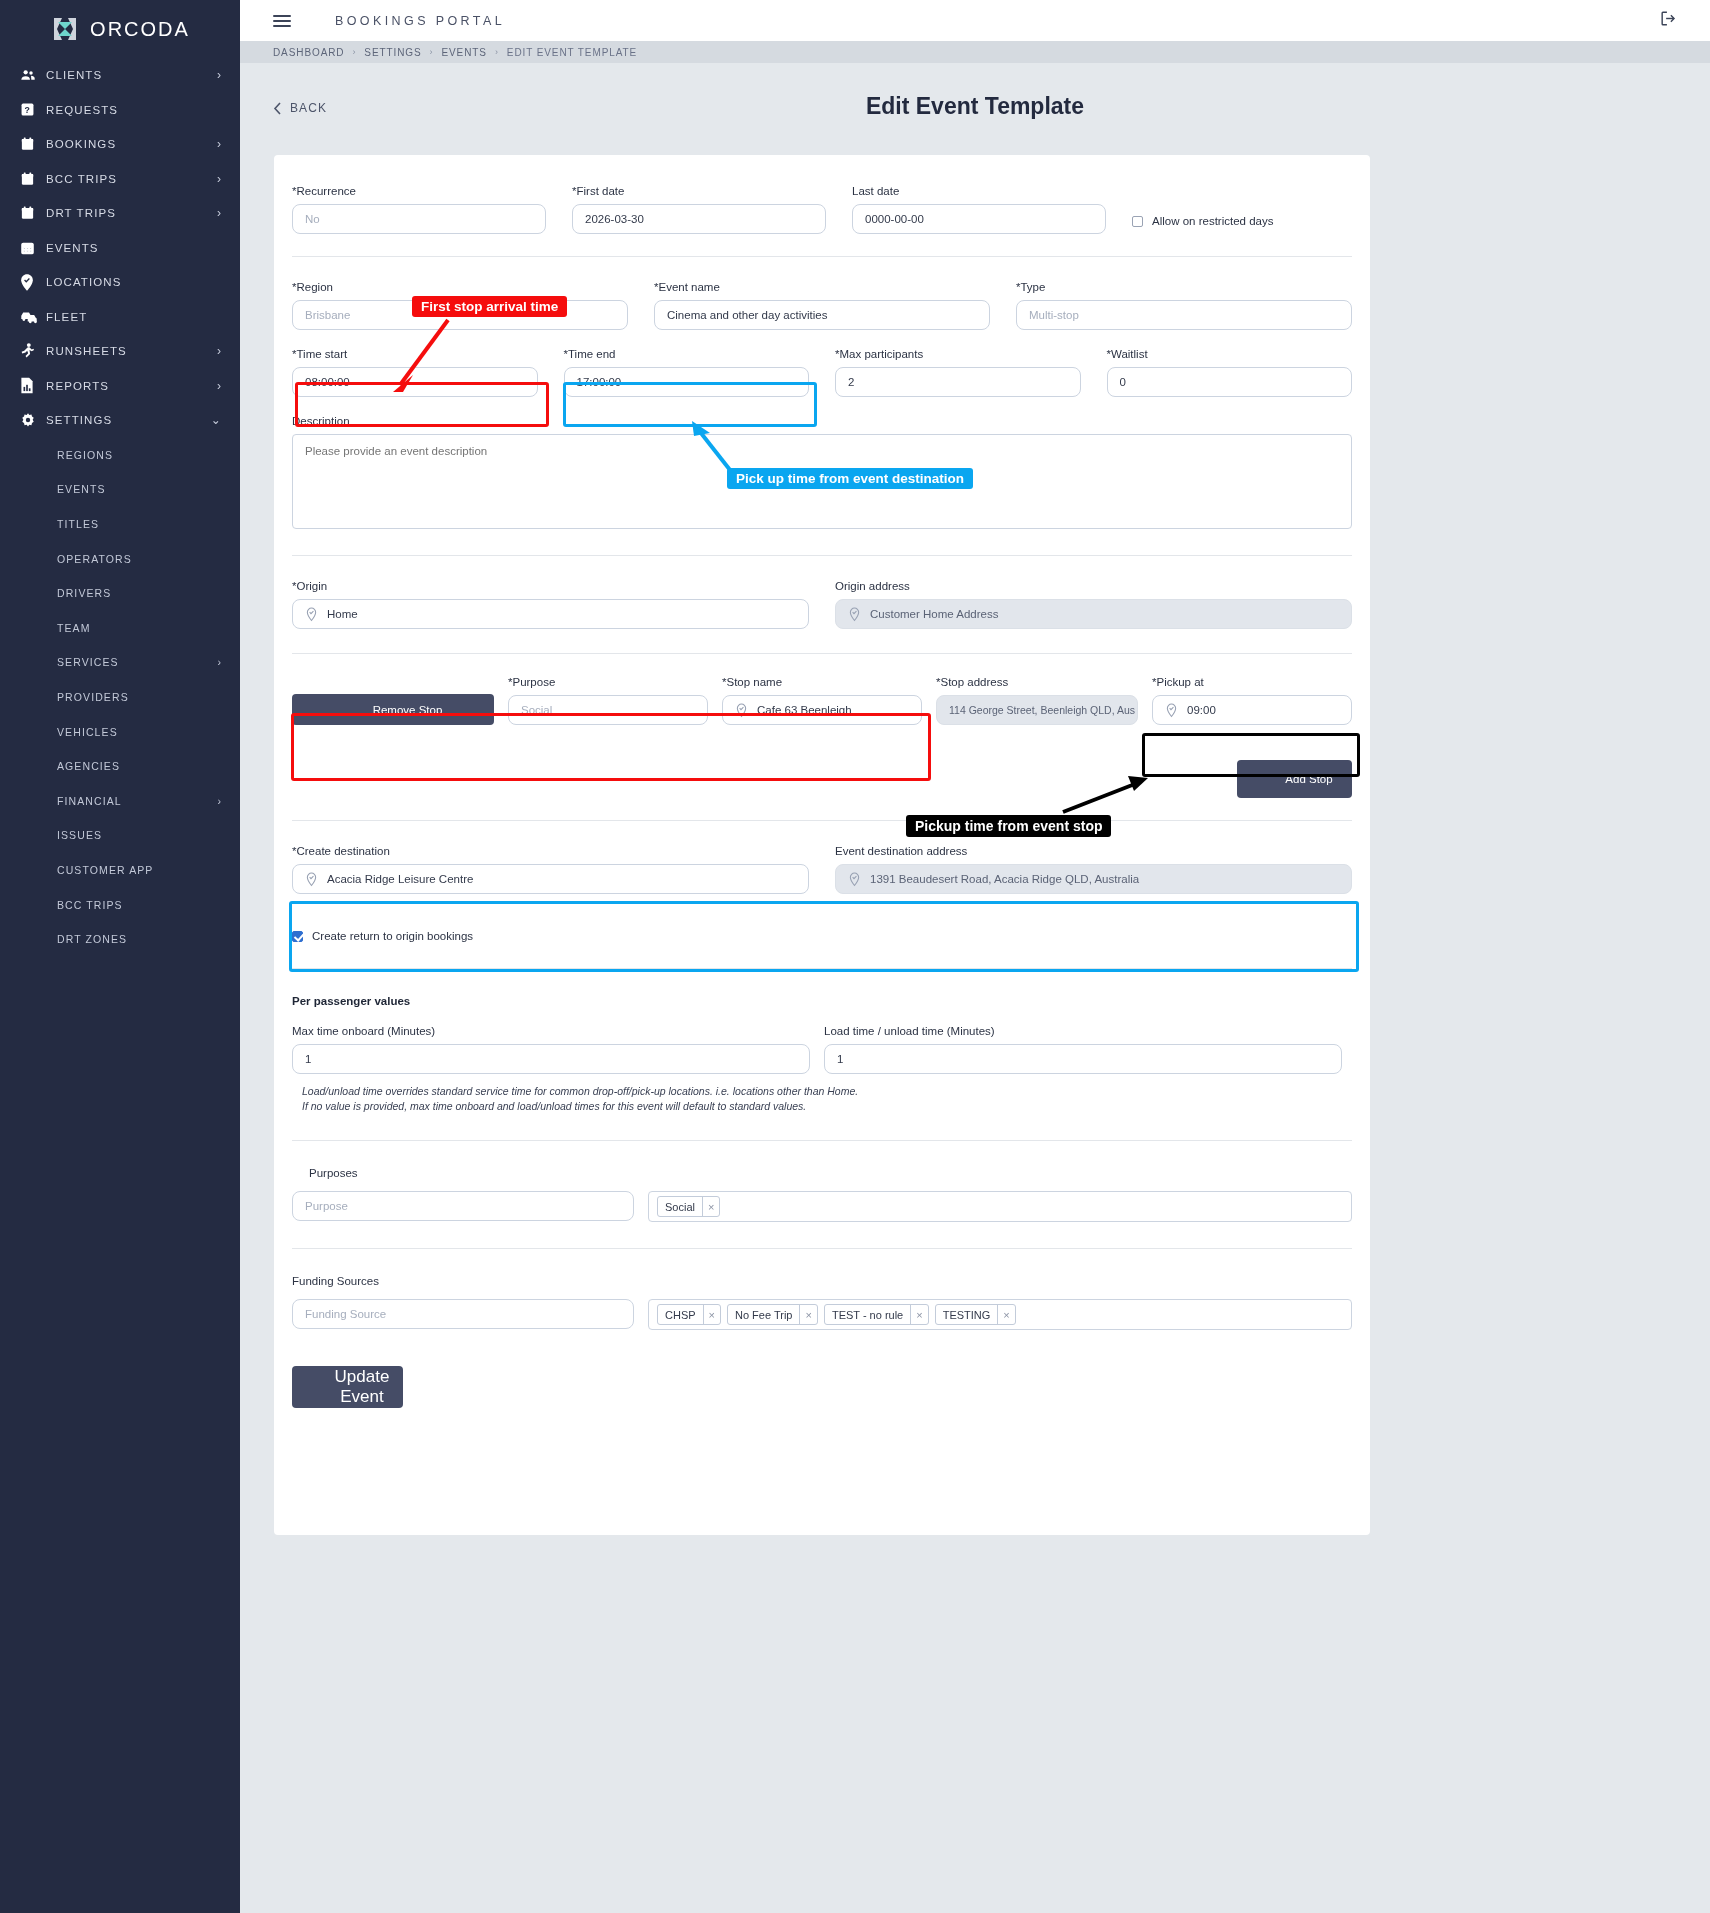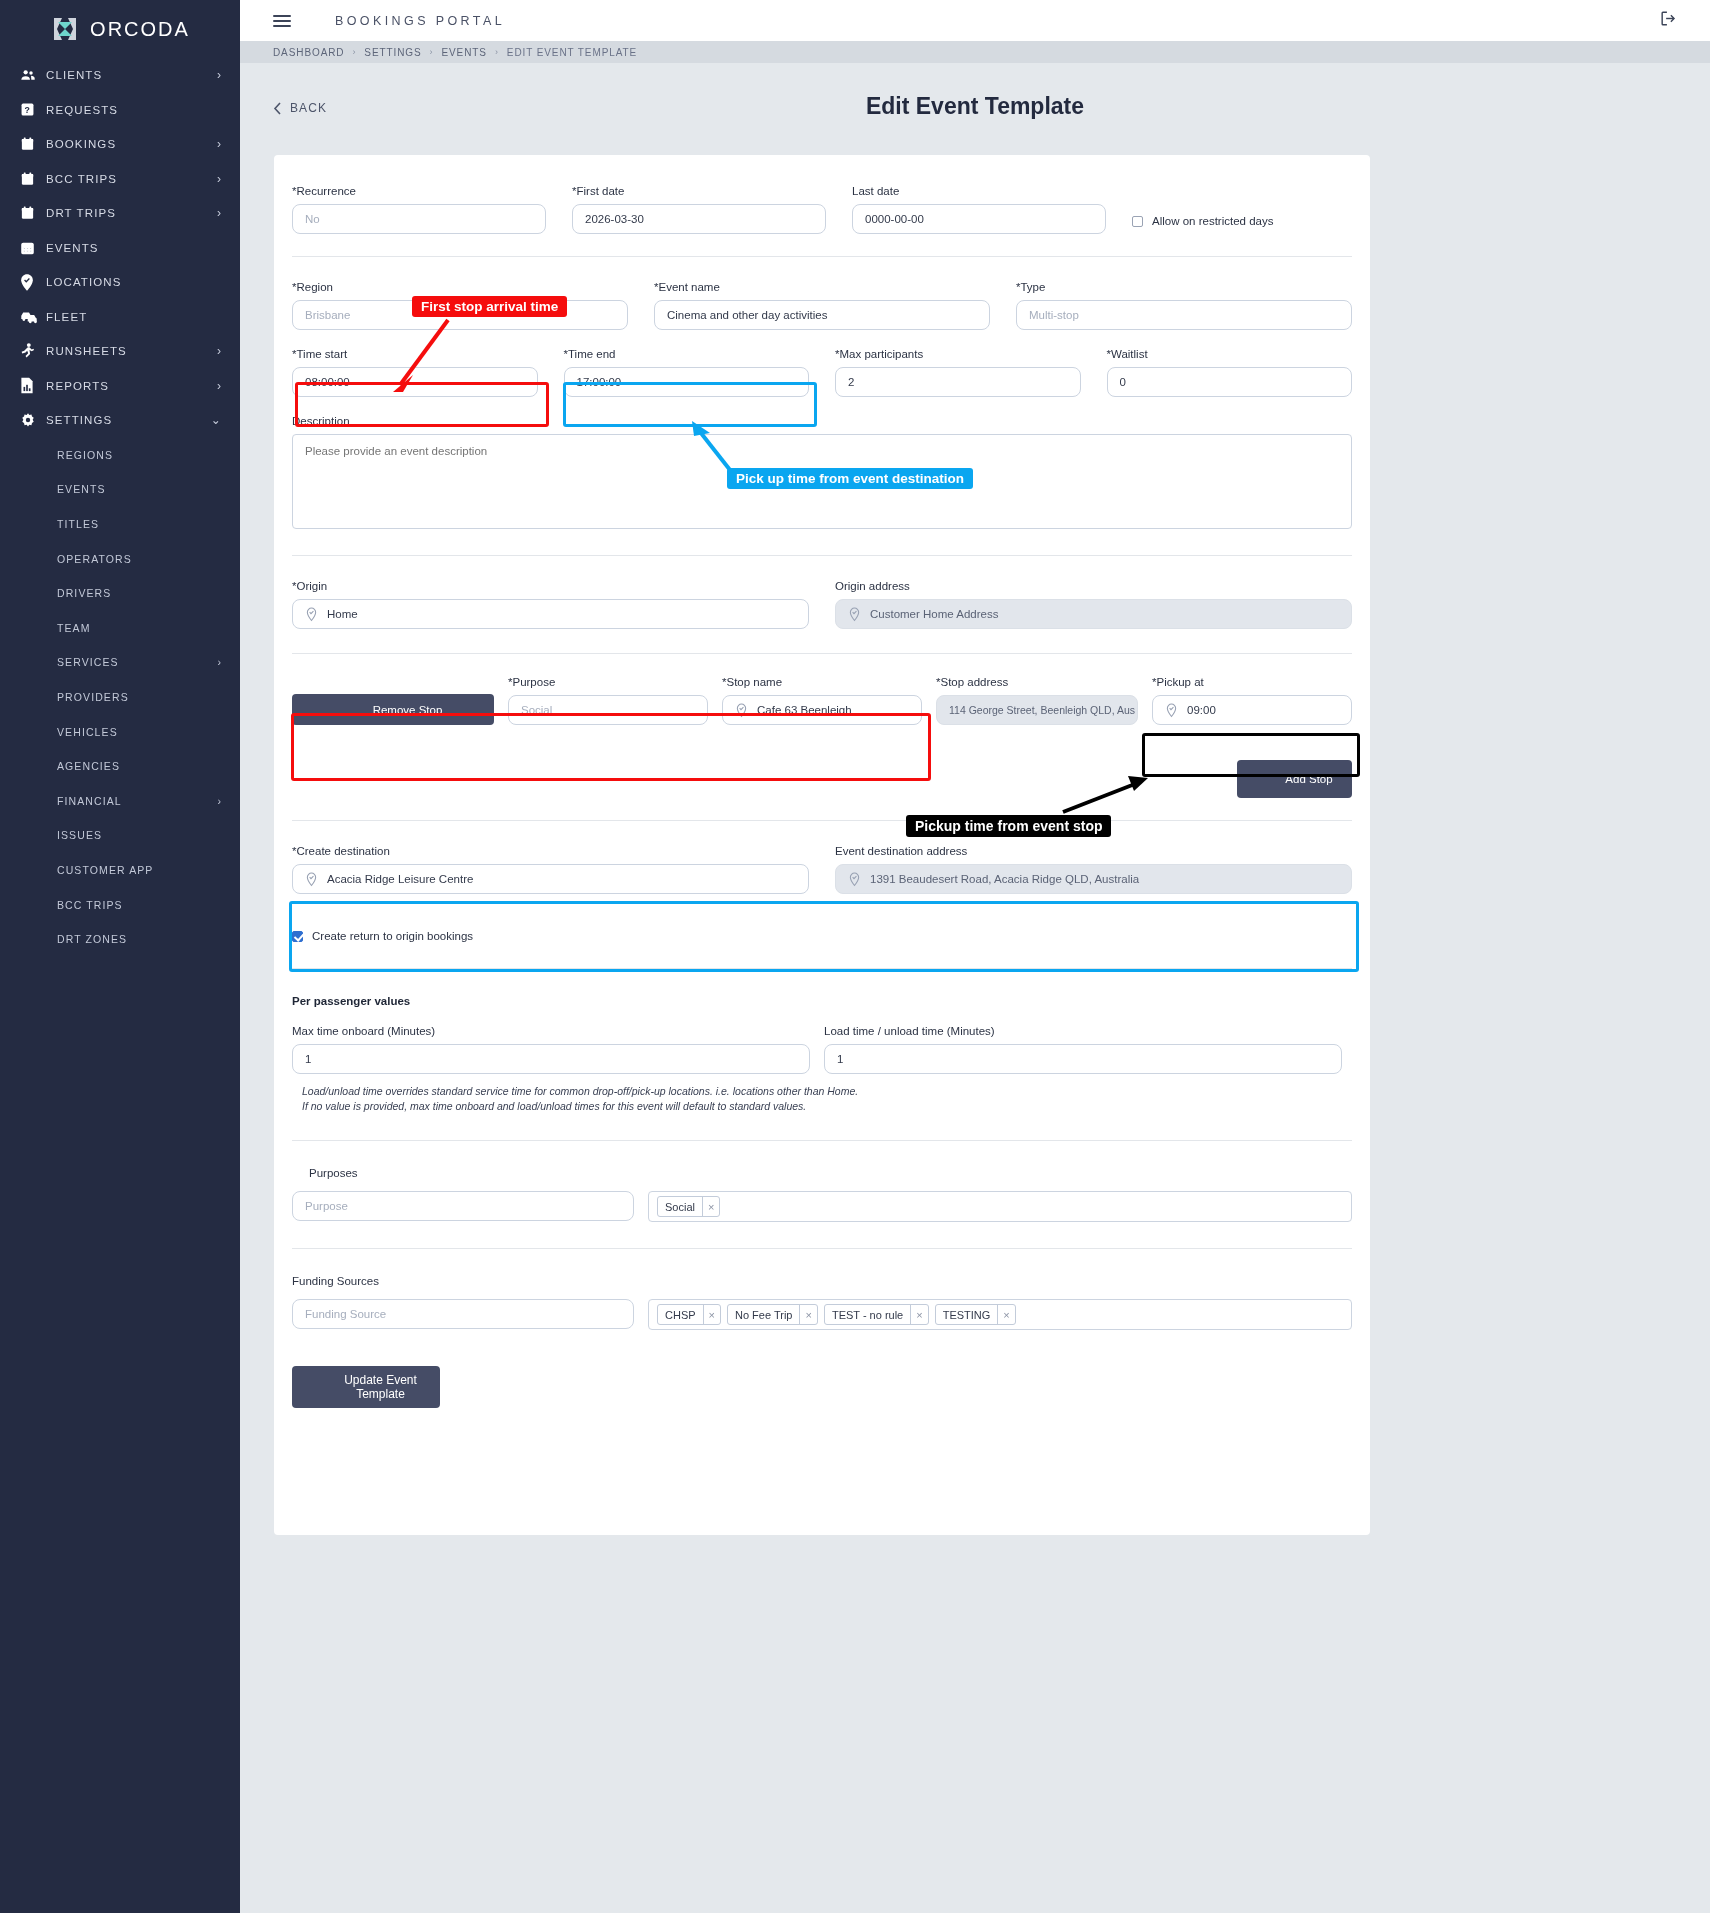--- a/index.html
+++ b/index.html
@@ -602,21 +602,21 @@
             <span class="t">TEST - no rule</span>
             <span class="x">×</span>
           </span>
           <span class="chip">
             <span class="t">TESTING</span>
             <span class="x">×</span>
           </span>
         </div>
     </div>
     <div style="padding:36px 0 0 0;">
-      <button class="btn-dark" style="width:148px;height:42px;font-size:12px">Update Event Template</button>
+      <button class="btn-dark" style="width:111px;height:42px;font-size:17px">Update Event Template</button>
     </div>
   </div>
 </div>
 
 <svg class="annot">
 
   <line x1="448" y1="320" x2="400" y2="385" stroke="#f50d0d" stroke-width="4"></line>
   <polygon points="393,392 413,375 403,392" fill="#f50d0d"></polygon>
 
   <line x1="730" y1="470" x2="697" y2="428" stroke="#0aa6f0" stroke-width="4"></line>

